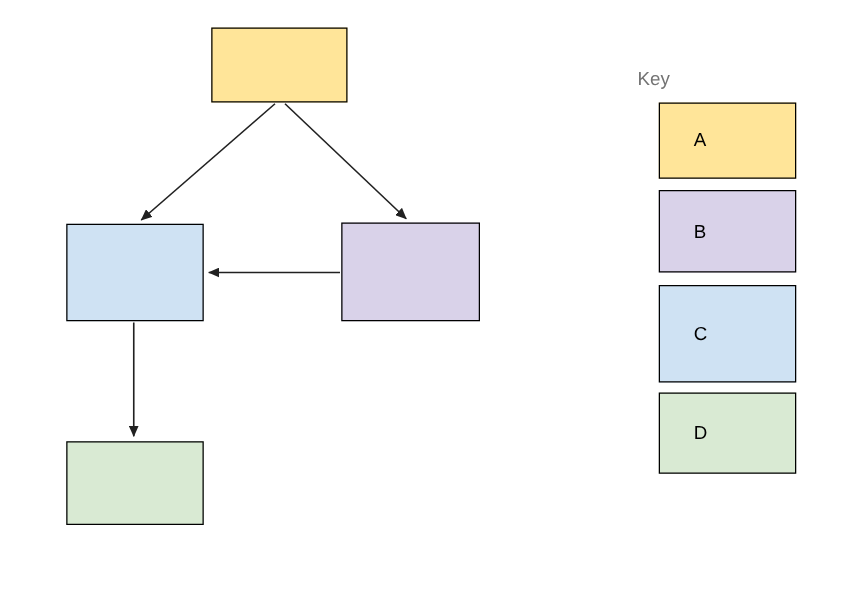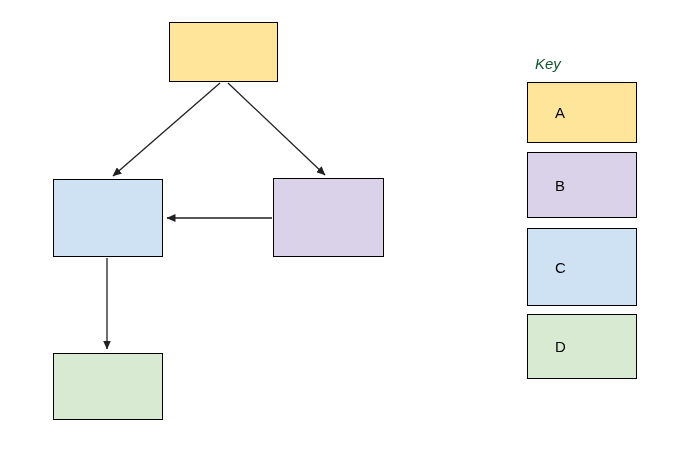--- a/index.html
+++ b/index.html
@@ -23,26 +23,25 @@
   #edge-layer {
     position: absolute;
     left: 0;
     top: 0;
     width: 690px;
     height: 474px;
     pointer-events: none;
   }
   .key-title {
     position: absolute;
-    left: 535px;
+    left: 510px;
     top: 55px;
     font-size: 15px;
-    color: #14532d;
+    color: #737373;
     line-height: 18px;
-    font-style: italic;
   }
   .key-box {
     position: absolute;
     left: 527px;
     width: 110px;
     border: 1px solid #000000;
     box-sizing: border-box;
     display: flex;
     align-items: center;
   }

